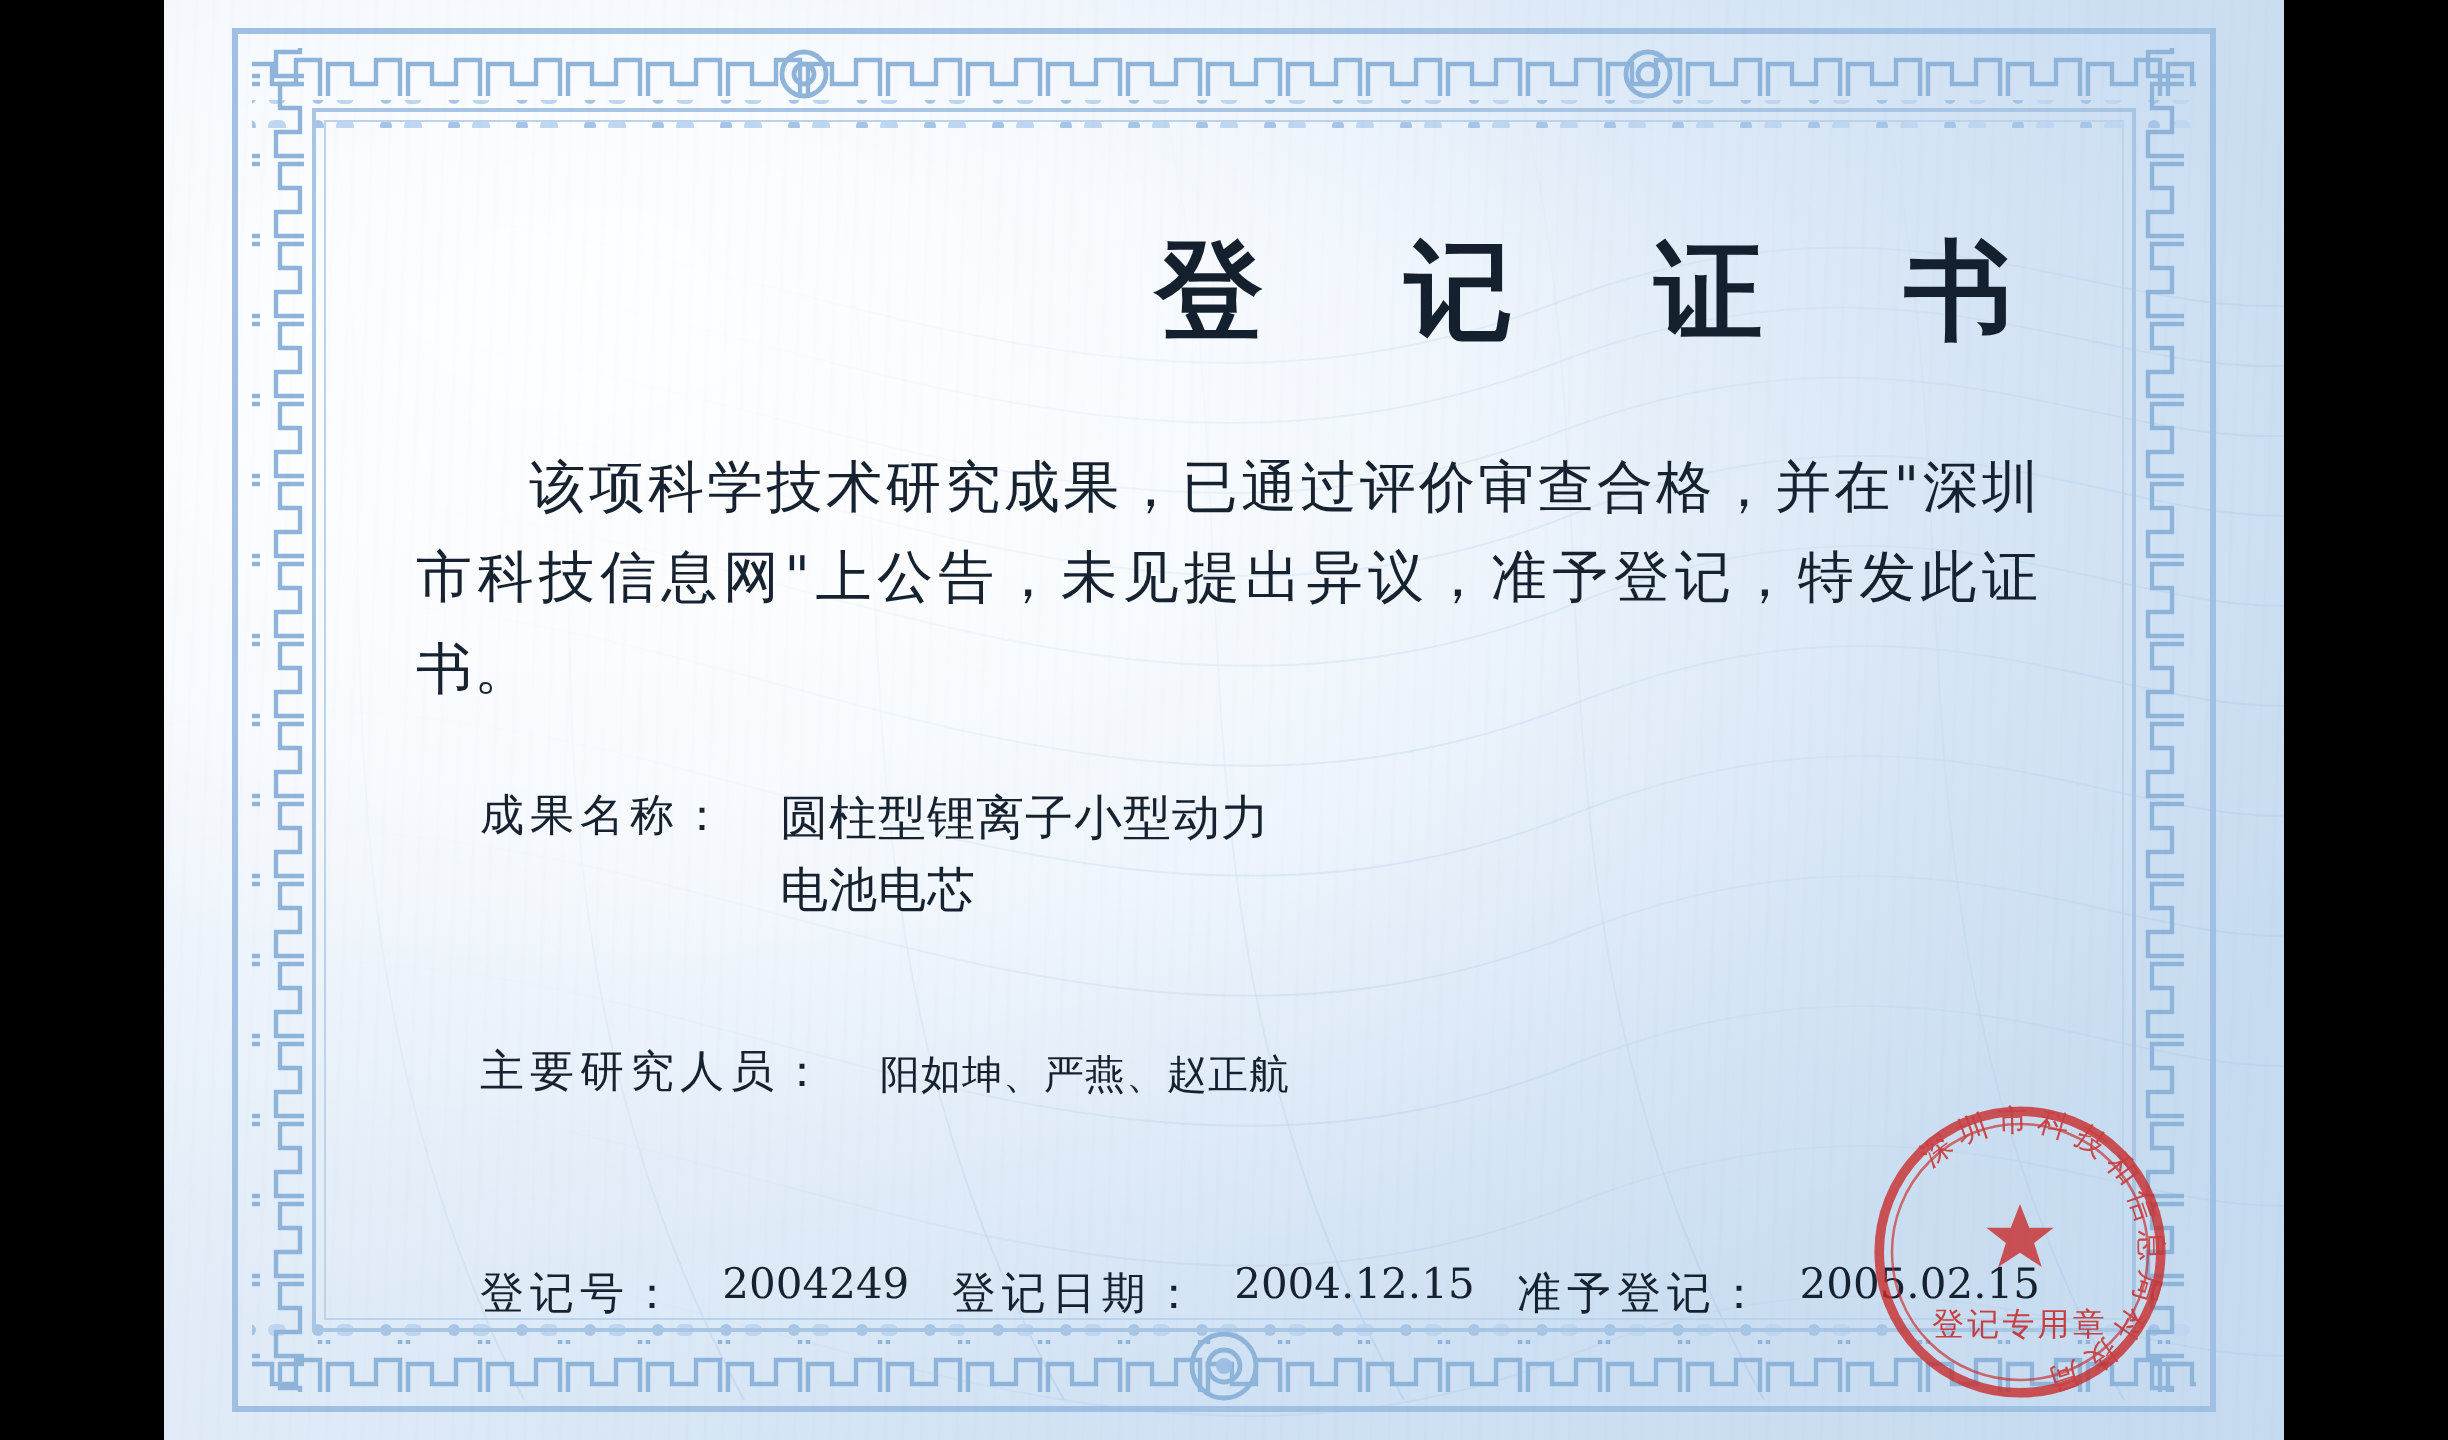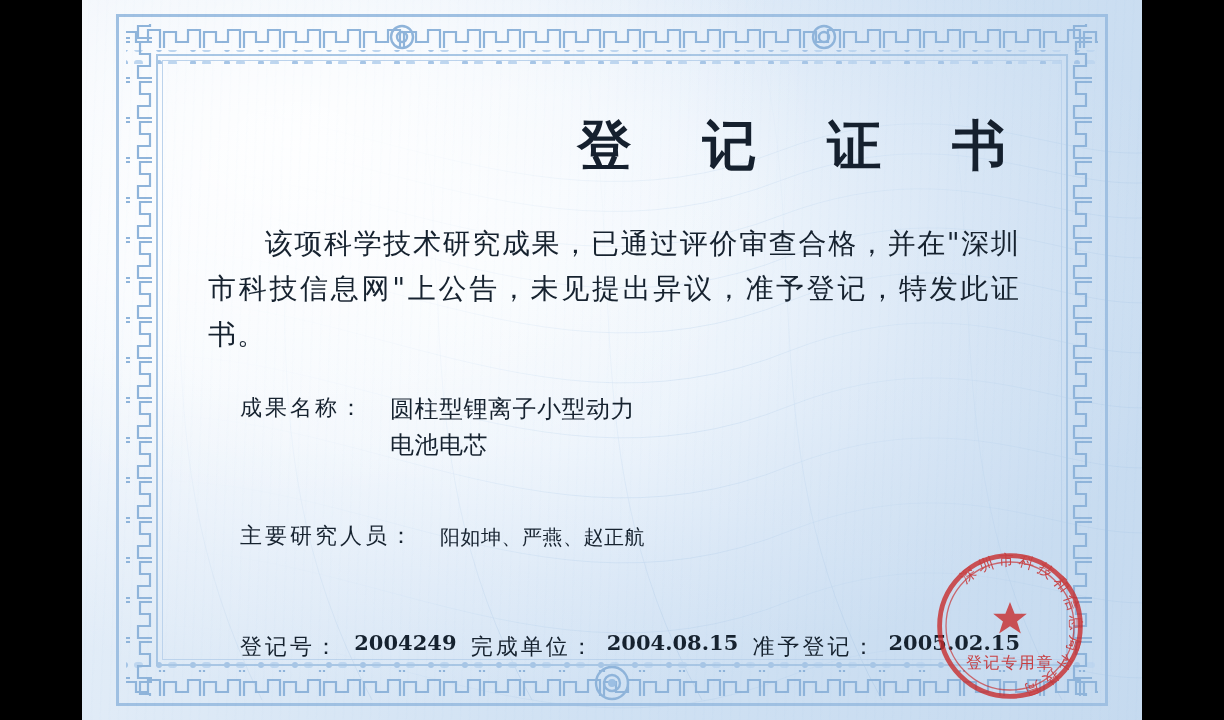--- a/index.html
+++ b/index.html
@@ -155,21 +155,21 @@
   .row-bottom {
     margin-top: 78px;
     display: flex;
     align-items: flex-start;
     font-family: "DejaVu Serif", "Liberation Serif", serif;
   }
   .row-bottom .lbl { font-size: 22px; letter-spacing: 3px; }
   .num {
     font-family: "DejaVu Serif", "Liberation Serif", serif;
     font-size: 21px;
-    font-weight: 700;
+    font-weight: 400;
     color: #16222f;
     letter-spacing: 0px;
   }
   .sp-a { width: 26px; }
   .sp-b { width: 20px; }
 
   
   .seal {
     position: absolute;
     right: 52px;
@@ -288,23 +288,23 @@
       <div class="row-mid">
         <div class="lbl">主要研究人员：</div>
         <div class="val">阳如坤、严燕、赵正航</div>
       </div>
 
       <div class="row-bottom">
         <div class="lbl">登记号：</div>
         <div class="sp-a"></div>
         <div class="num">2004249</div>
         <div class="sp-a"></div>
-        <div class="lbl">完成单位：</div>
+        <div class="lbl">登记日期：</div>
         <div class="sp-b"></div>
-        <div class="num">2004.08.15</div>
+        <div class="num">2004.12.15</div>
         <div class="sp-a"></div>
         <div class="lbl">准予登记：</div>
         <div class="sp-b"></div>
         <div class="num">2005.02.15</div>
       </div>
 
     </div>
   </div>
 
   <svg class="seal" viewBox="0 0 200 200">

